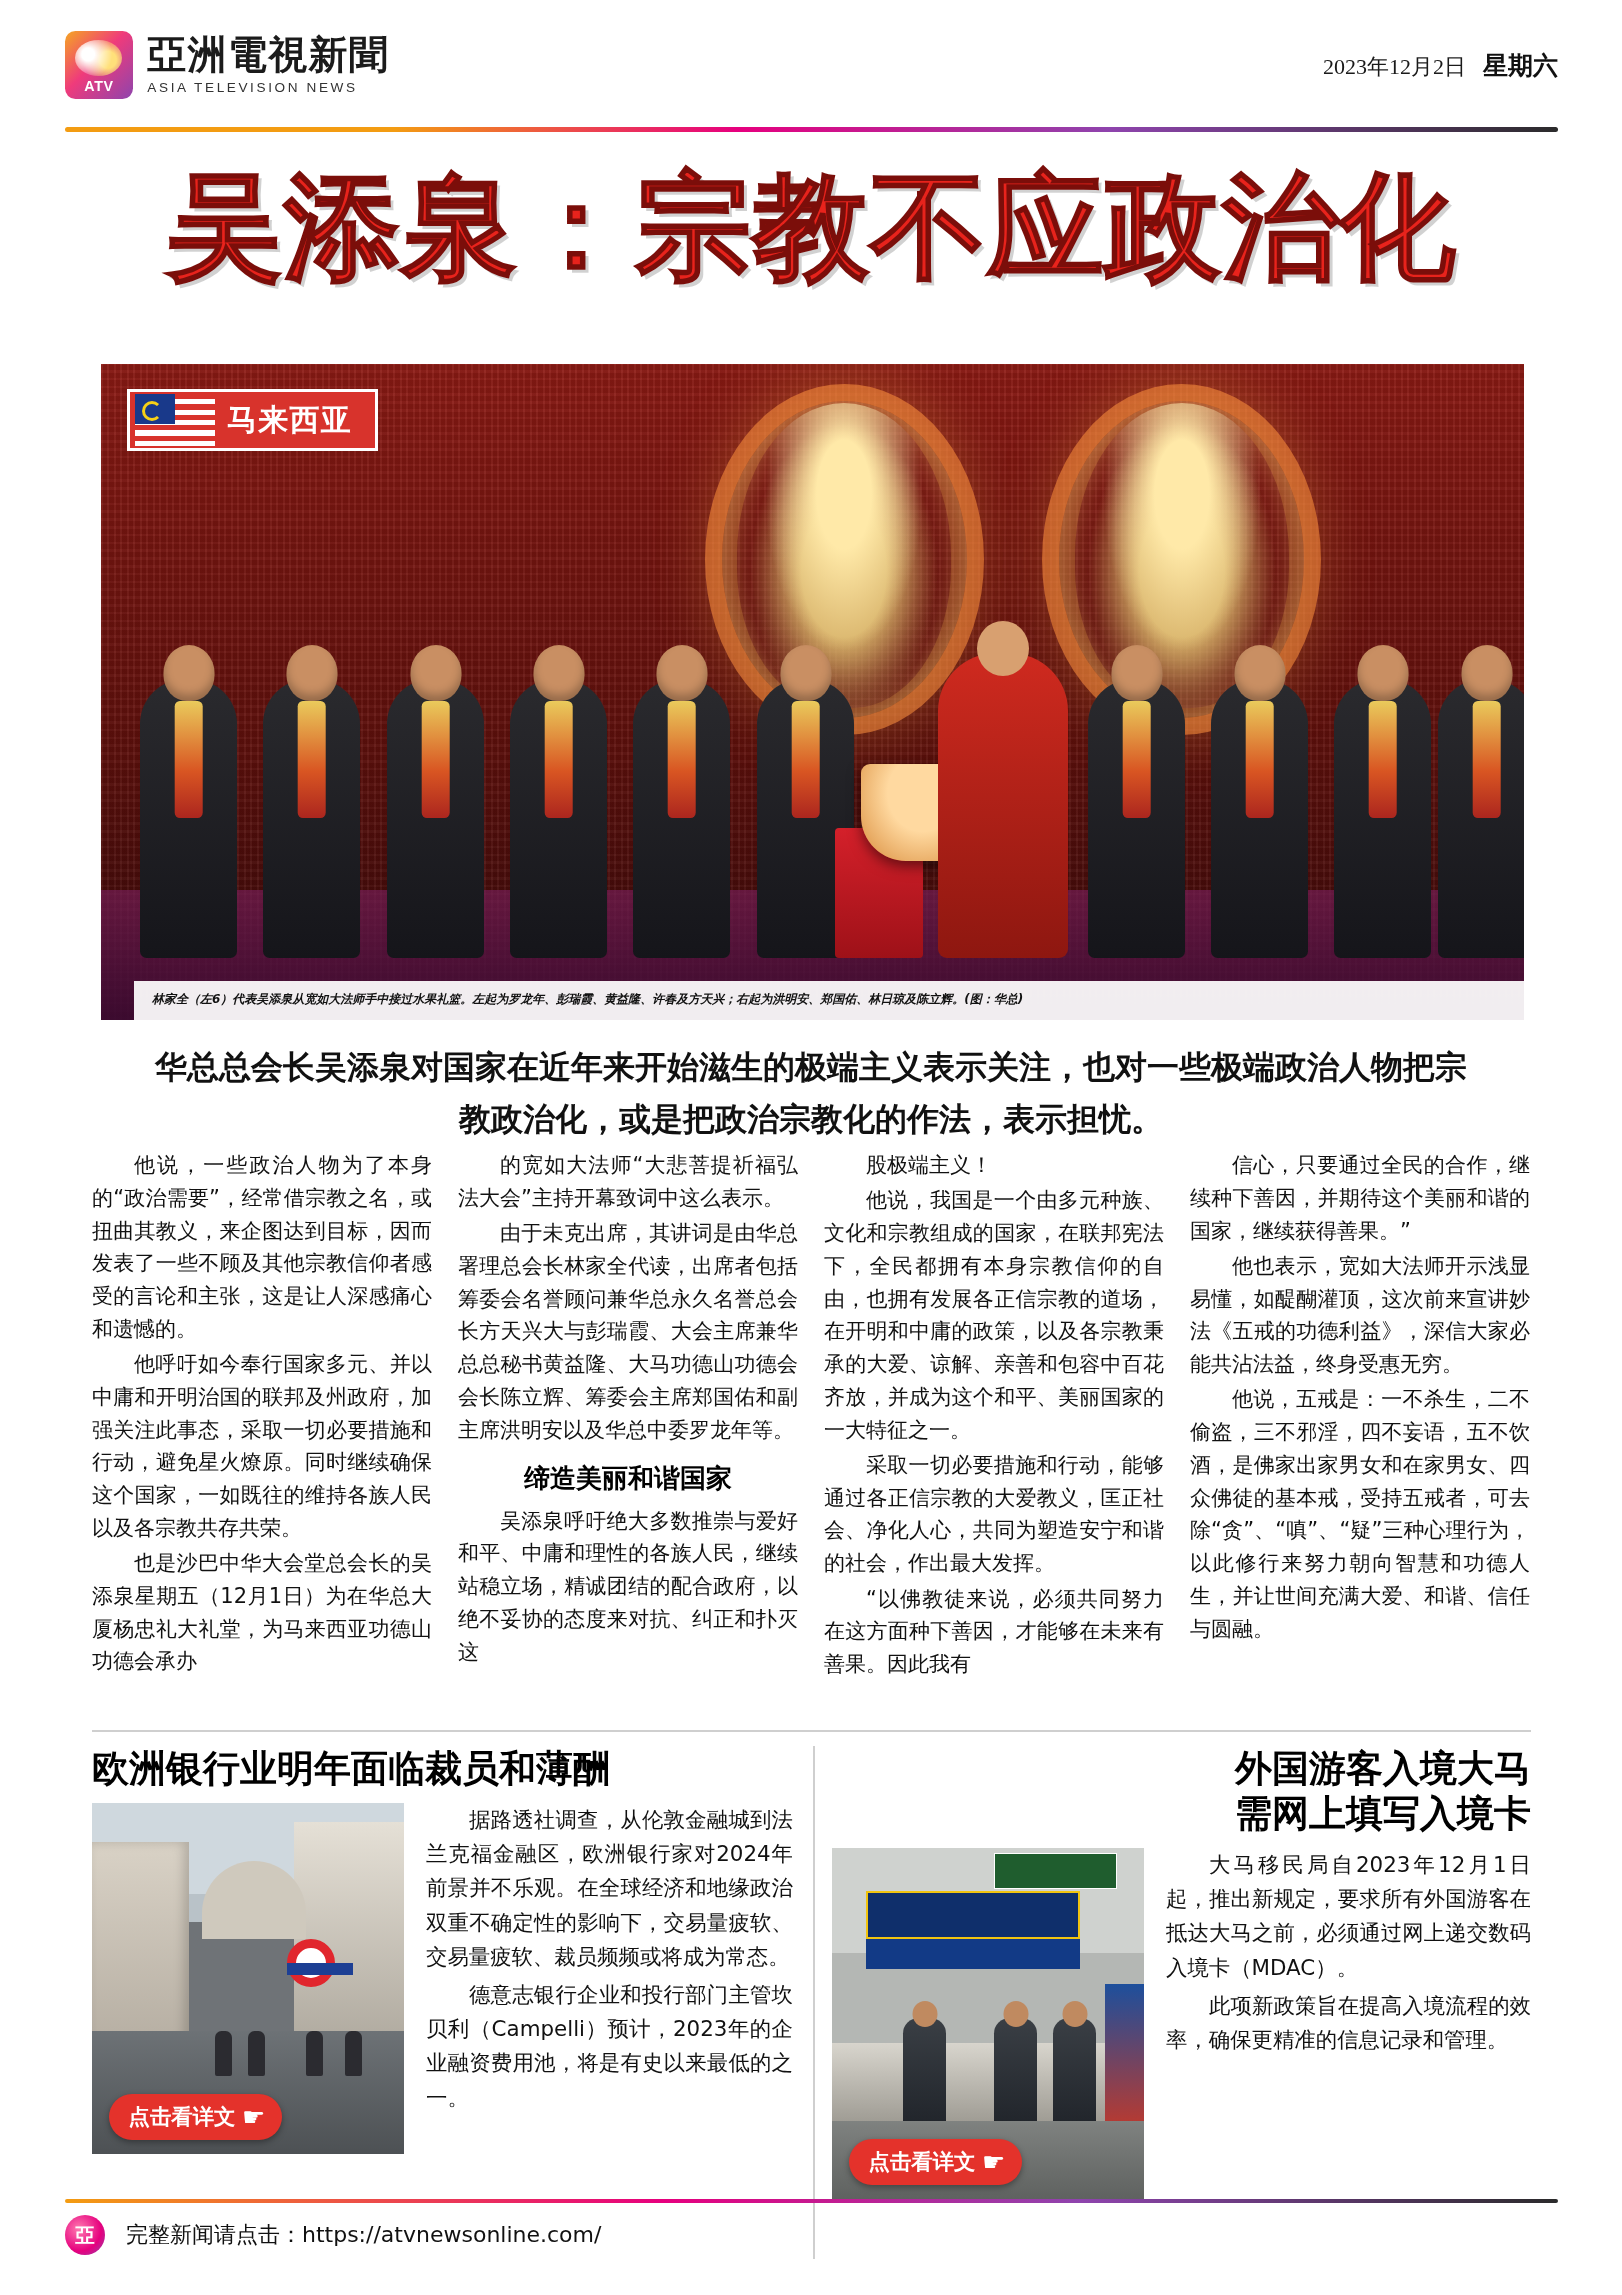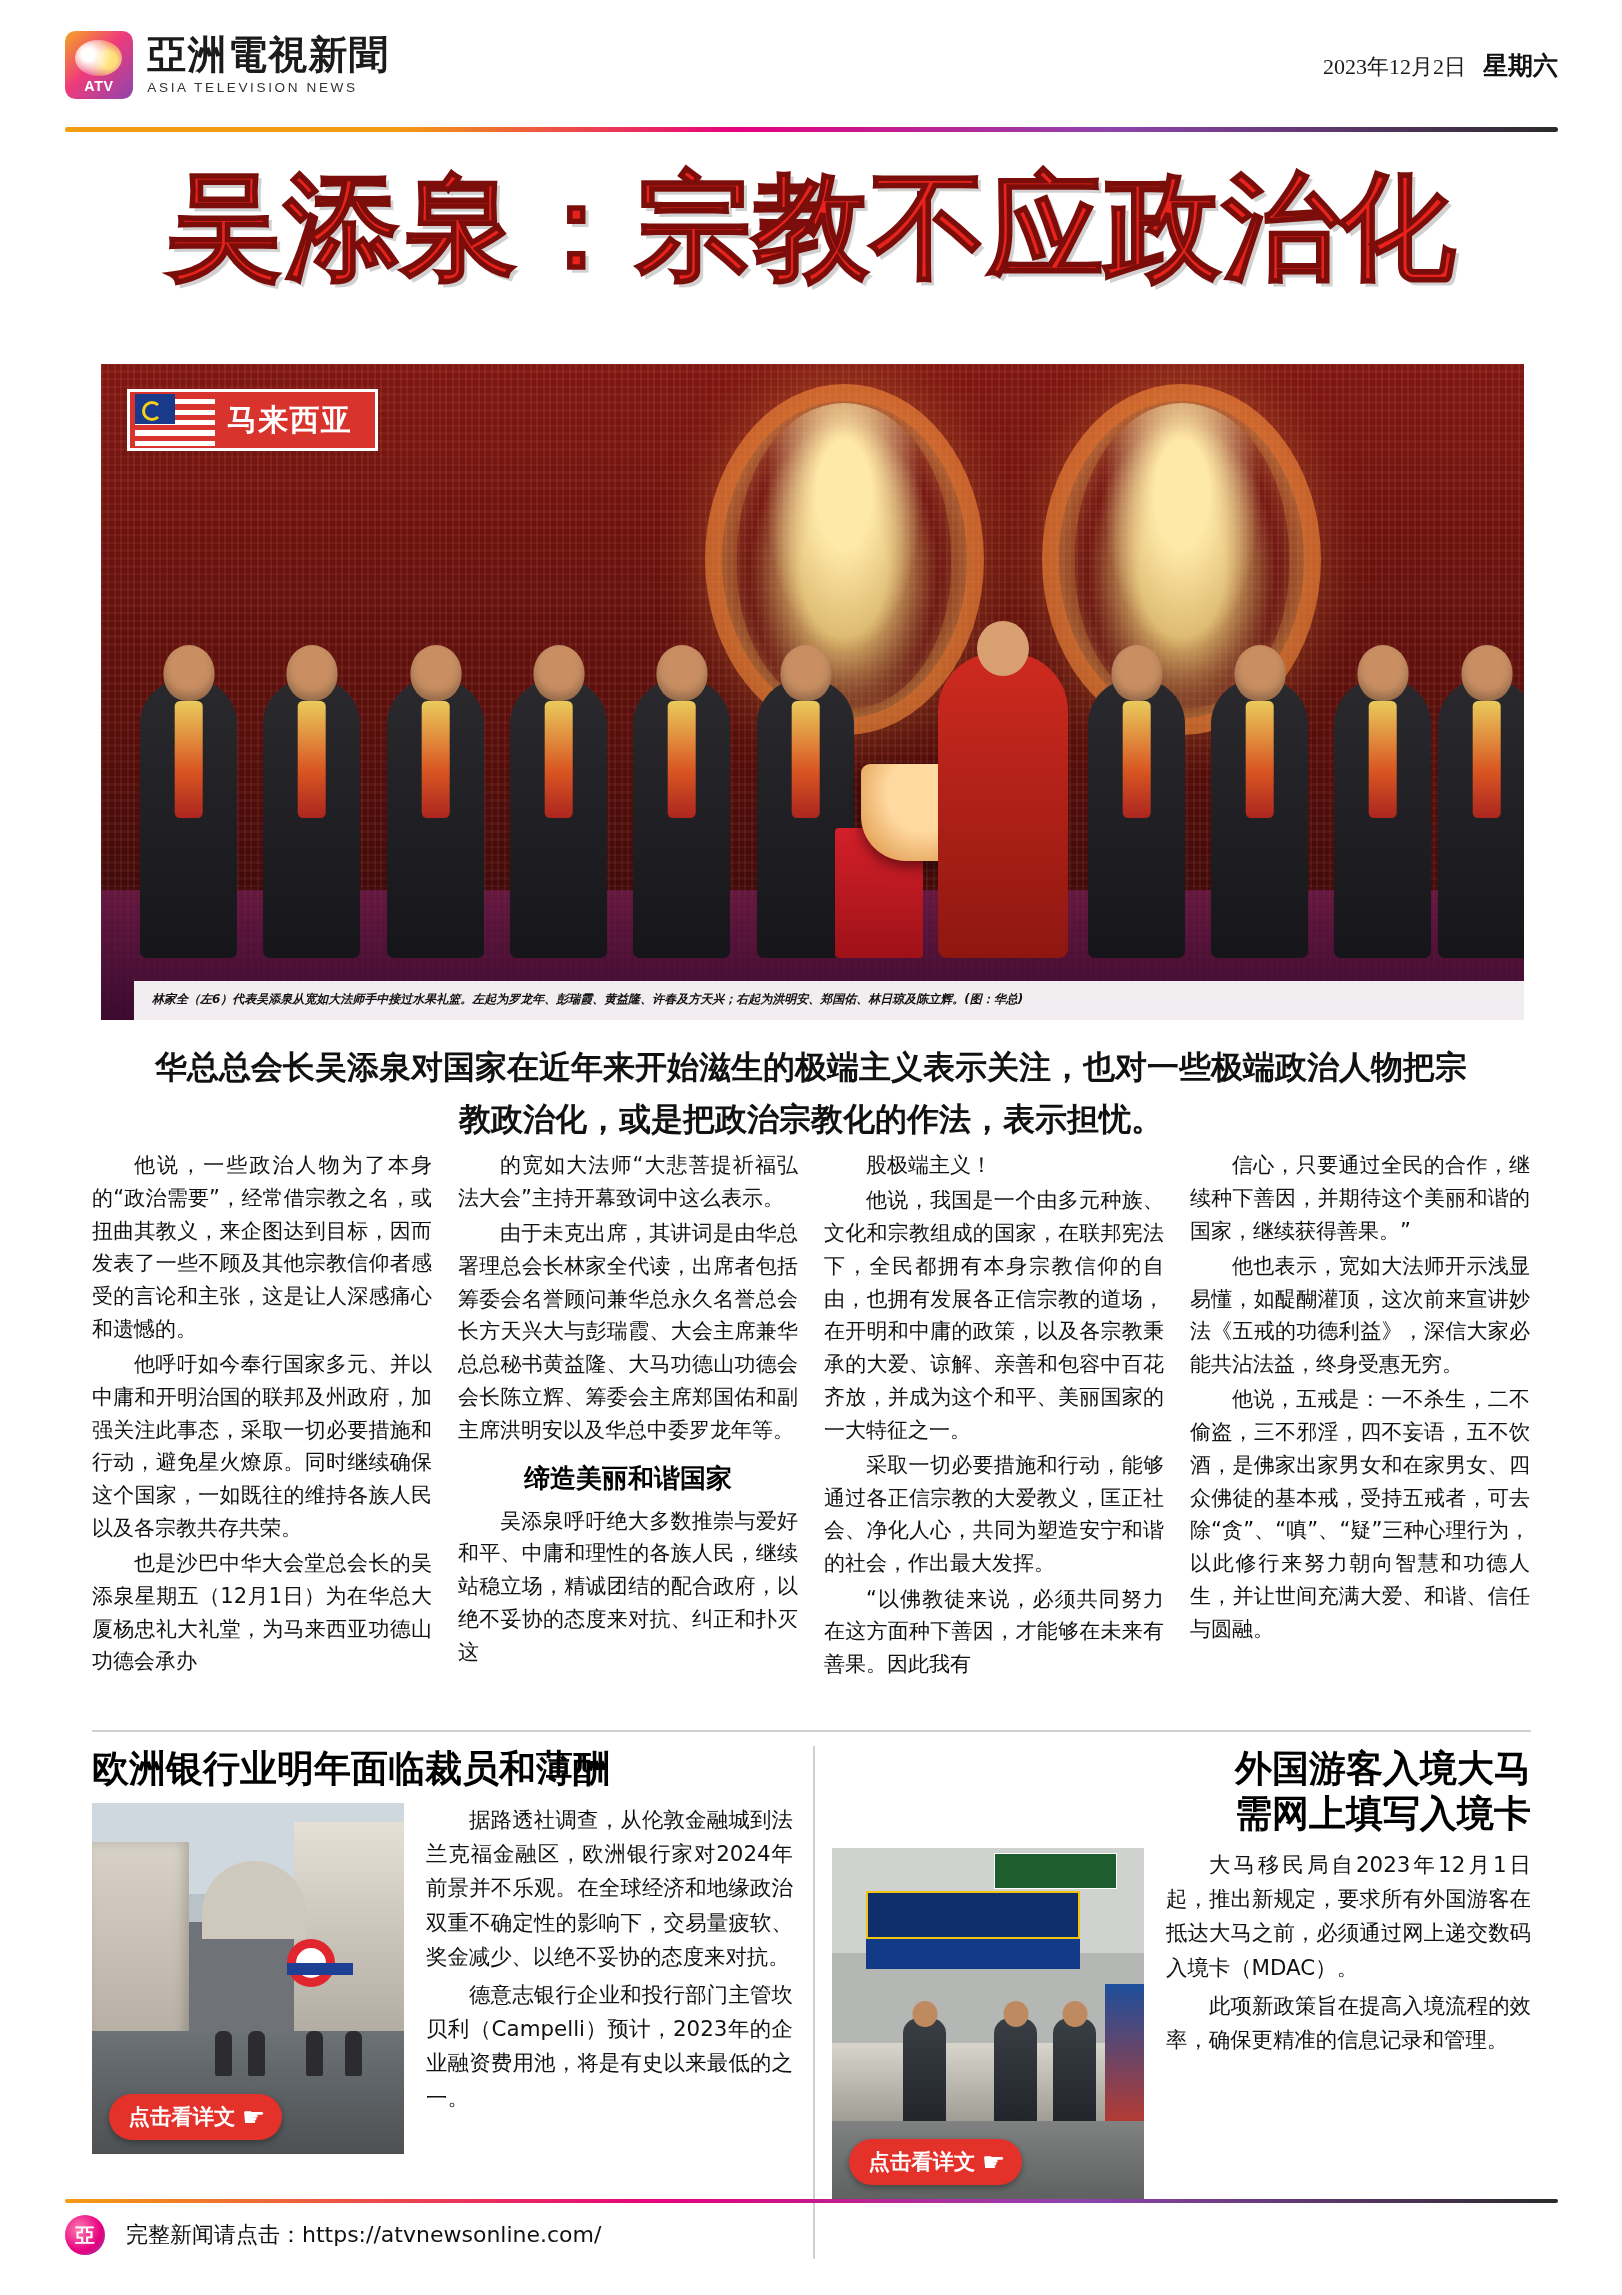--- a/index.html
+++ b/index.html
@@ -536,21 +536,21 @@
           <div class="fig" style="left:156px"></div>
           <div class="fig" style="left:214px"></div>
           <div class="fig" style="left:253px"></div>
         </div>
         <div class="cta">
           <span>点击看详文</span>
           <span class="hand">☛</span>
         </div>
       </div>
       <div class="story-text">
-        <p>据路透社调查，从伦敦金融城到法兰克福金融区，欧洲银行家对2024年前景并不乐观。在全球经济和地缘政治双重不确定性的影响下，交易量疲软、奖金减少、以绝不妥协的态度来对抗。</p>
+        <p>据路透社调查，从伦敦金融城到法兰克福金融区，欧洲银行家对2024年前景并不乐观。在全球经济和地缘政治双重不确定性的影响下，交易量疲软、交易量疲软、裁员频频或将成为常态。</p>
         <p>德意志银行企业和投行部门主管坎贝利（Campelli）预计，2023年的企业融资费用池，将是有史以来最低的之一。</p>
       </div>
     </div>
   </div>
 
   <div class="story right">
     <h2 style="white-space:pre-line;">外国游客入境大马
 需网上填写入境卡</h2>
     <div class="story-body">
       <div class="thumb">

